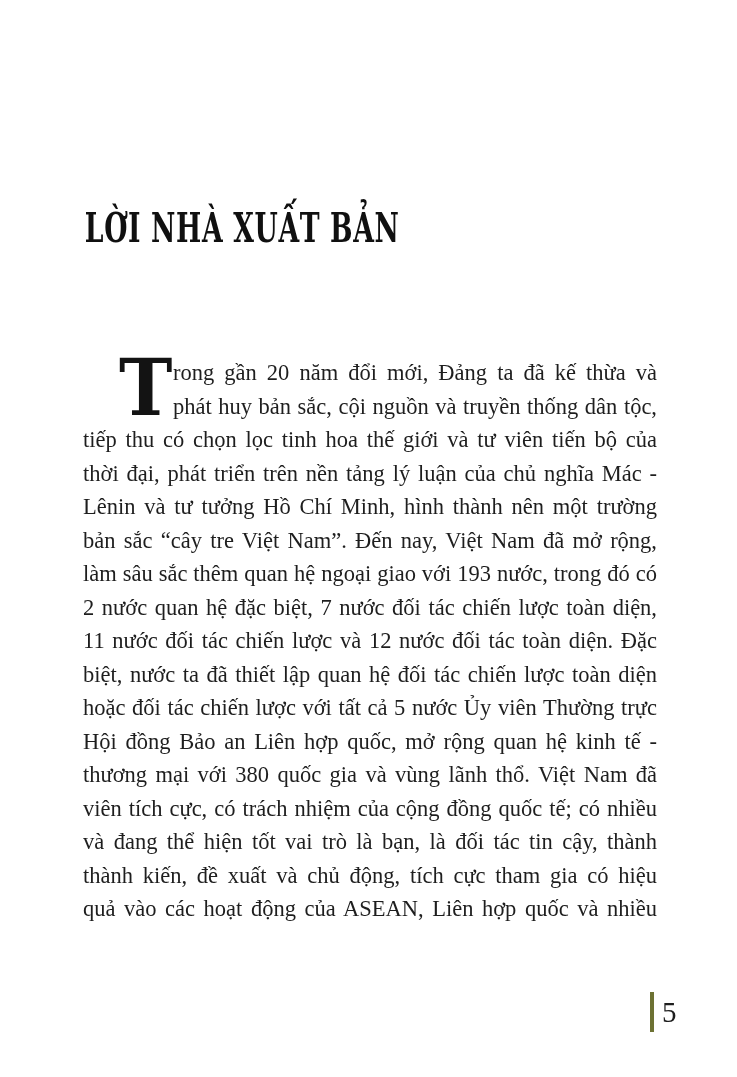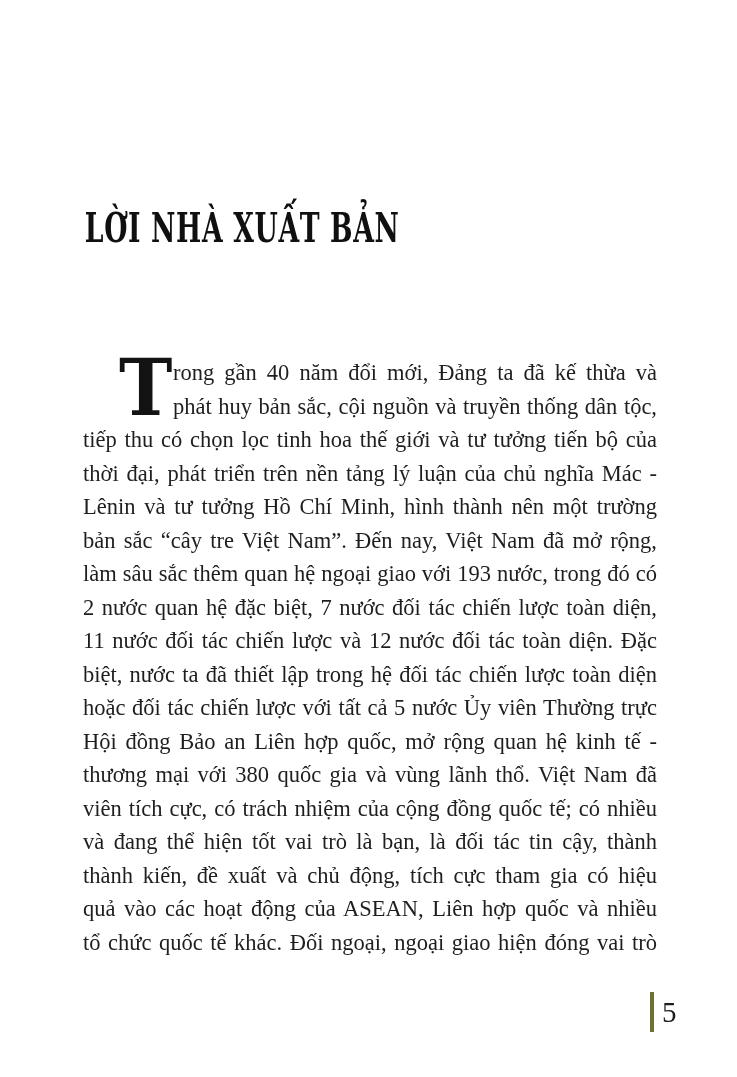--- a/index.html
+++ b/index.html
@@ -91,38 +91,37 @@
 <div class="page">
 
   <div class="title-row">
     <h1 class="title">LỜI NHÀ XUẤT BẢN</h1>
   </div>
 
   <div class="paragraph">
     <div class="dropcap">
       <span>T</span>
     </div>
-    <div class="line">rong gần 40 năm đổi mới, Đảng ta đã kế thừa và</div>
+    <div class="line">rong gần 20 năm đổi mới, Đảng ta đã kế thừa và</div>
     <div class="line">phát huy bản sắc, cội nguồn và truyền thống dân tộc,</div>
-    <div class="line">tiếp thu có chọn lọc tinh hoa thế giới và tư tưởng tiến bộ của</div>
+    <div class="line">tiếp thu có chọn lọc tinh hoa thế giới và tư viên tiến bộ của</div>
     <div class="line">thời đại, phát triển trên nền tảng lý luận của chủ nghĩa Mác -</div>
     <div class="line">Lênin và tư tưởng Hồ Chí Minh, hình thành nên một trường</div>
     <div class="line">bản sắc “cây tre Việt Nam”. Đến nay, Việt Nam đã mở rộng,</div>
     <div class="line">làm sâu sắc thêm quan hệ ngoại giao với 193 nước, trong đó có</div>
     <div class="line">2 nước quan hệ đặc biệt, 7 nước đối tác chiến lược toàn diện,</div>
     <div class="line">11 nước đối tác chiến lược và 12 nước đối tác toàn diện. Đặc</div>
-    <div class="line">biệt, nước ta đã thiết lập trong hệ đối tác chiến lược toàn diện</div>
+    <div class="line">biệt, nước ta đã thiết lập quan hệ đối tác chiến lược toàn diện</div>
     <div class="line">hoặc đối tác chiến lược với tất cả 5 nước Ủy viên Thường trực</div>
     <div class="line">Hội đồng Bảo an Liên hợp quốc, mở rộng quan hệ kinh tế -</div>
     <div class="line">thương mại với 380 quốc gia và vùng lãnh thổ. Việt Nam đã</div>
     <div class="line">viên tích cực, có trách nhiệm của cộng đồng quốc tế; có nhiều</div>
     <div class="line">và đang thể hiện tốt vai trò là bạn, là đối tác tin cậy, thành</div>
     <div class="line">thành kiến, đề xuất và chủ động, tích cực tham gia có hiệu</div>
     <div class="line">quả vào các hoạt động của ASEAN, Liên hợp quốc và nhiều</div>
-    <div class="line">tổ chức quốc tế khác. Đối ngoại, ngoại giao hiện đóng vai trò</div>
   </div>
 
   <div class="footer">
     <span class="rule"></span>
     <span class="num">5</span>
   </div>
 
 </div>
 
 </body></html>

